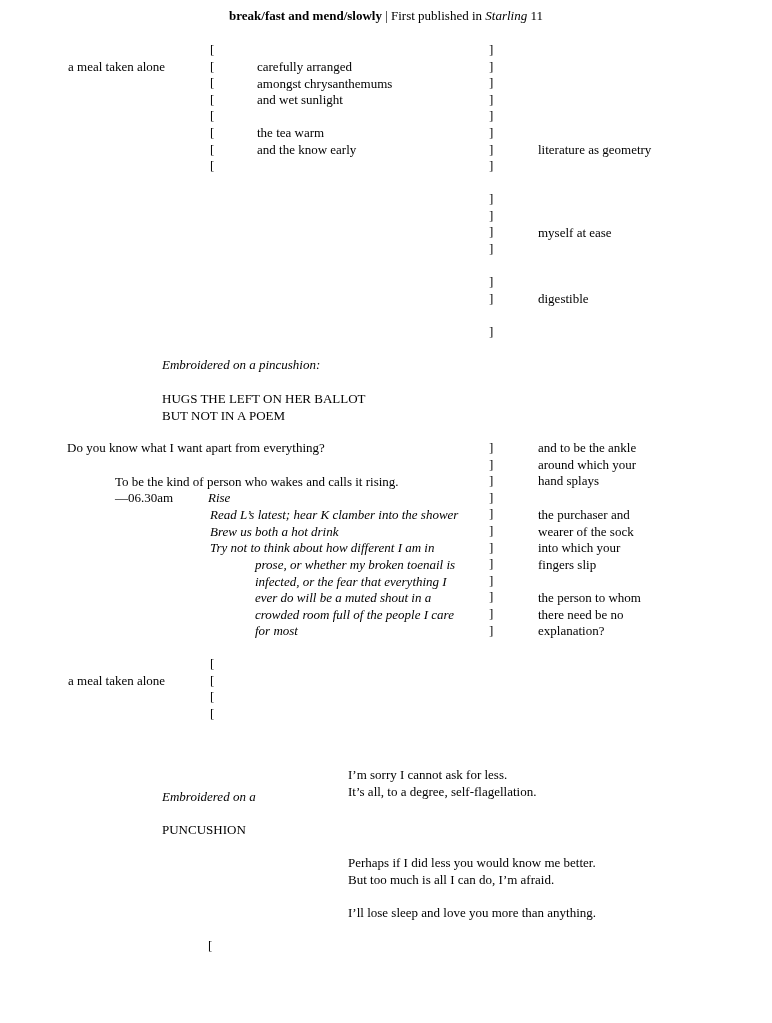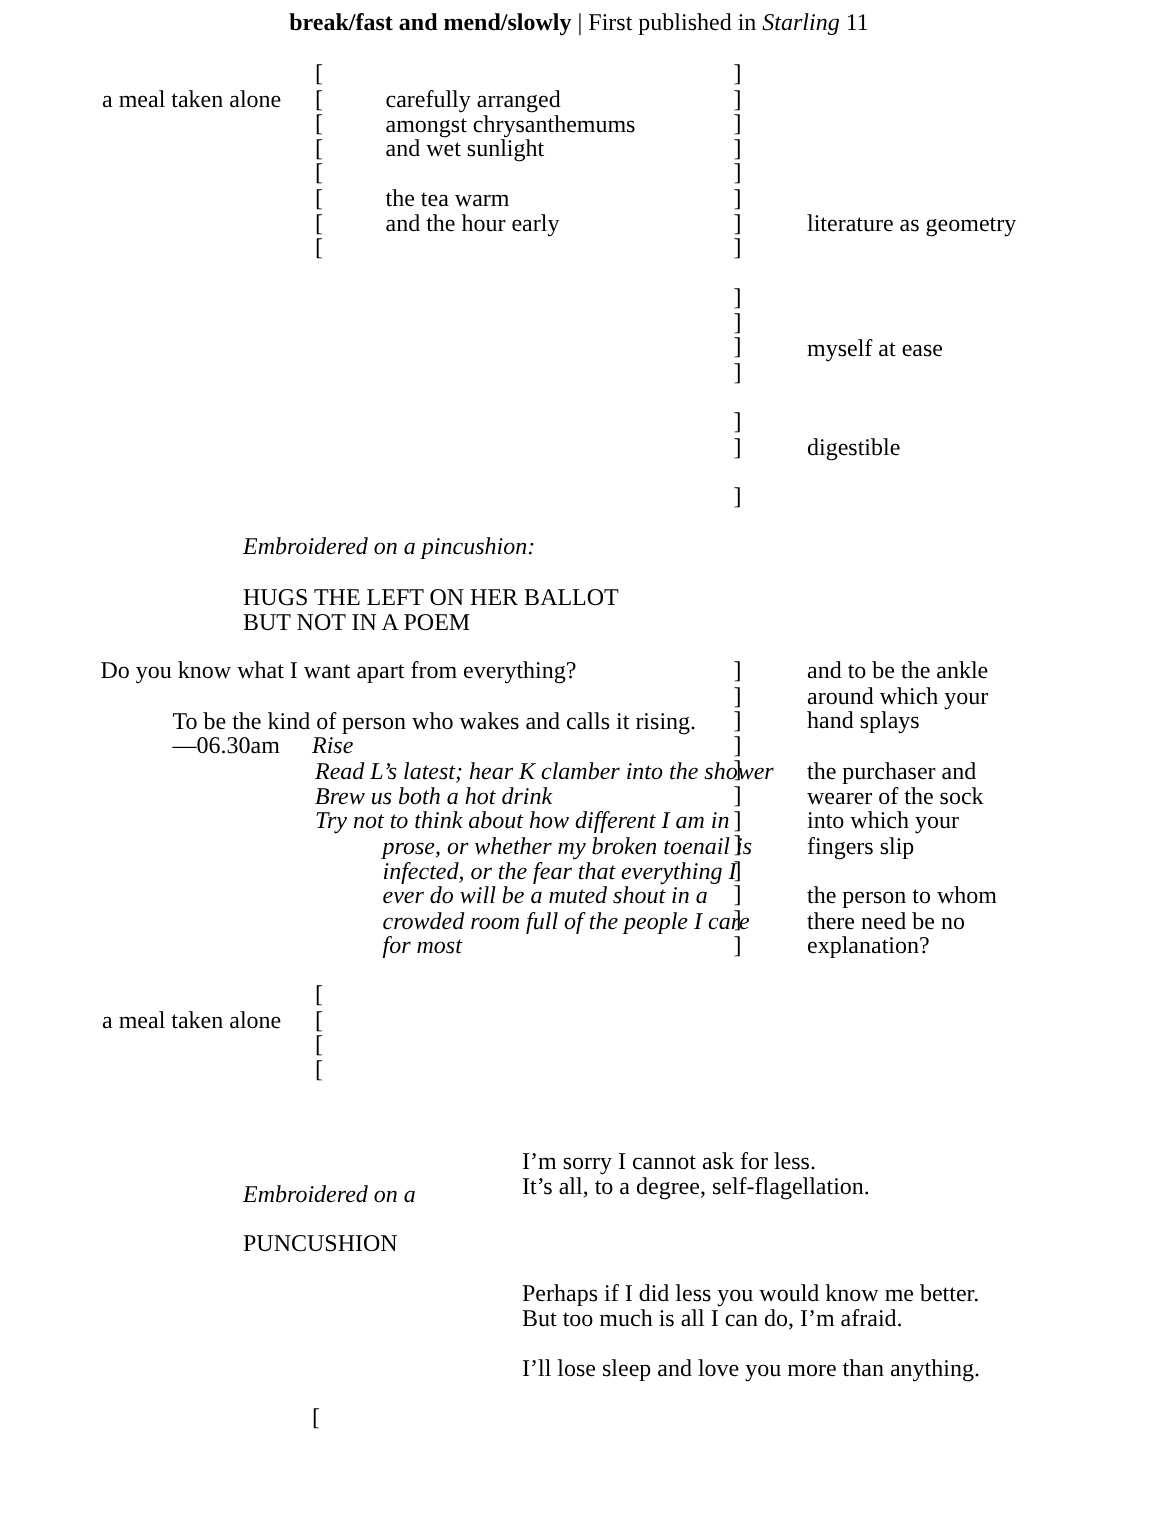--- a/index.html
+++ b/index.html
@@ -2,21 +2,21 @@
 <html><head>
 <meta charset="utf-8">
 <style>
   html, body { margin: 0; padding: 0; background: #ffffff; }
   .page {
     position: relative;
     width: 772px;
     height: 1023px;
     background: #ffffff;
     font-family: "Liberation Serif", "DejaVu Serif", serif;
-    font-size: 16px;
+    font-size: 13px;
     line-height: 16.6px;
     color: #000000;
     overflow: hidden;
   }
   .abs { position: absolute; white-space: pre-line; }
   .title { position: absolute; top: 8px; left: 0; width: 772px; text-align: center; white-space: pre; }
   .b { font-weight: bold; }
   .i { font-style: italic; }
   .brackets { letter-spacing: 0; }
 </style>
@@ -34,21 +34,21 @@
 [
 [
 [
 [
 [</div>
   <div class="abs" style="left:257px; top:59px;">carefully arranged
 amongst chrysanthemums
 and wet sunlight
 
 the tea warm
-and the hour early</div>
+and the know early</div>
   <div class="abs brackets" style="left:489px; top:42px;">]
 ]
 ]
 ]
 ]
 ]
 ]
 ]</div>
   <div class="abs" style="left:538px; top:142px;">literature as geometry</div>
 

